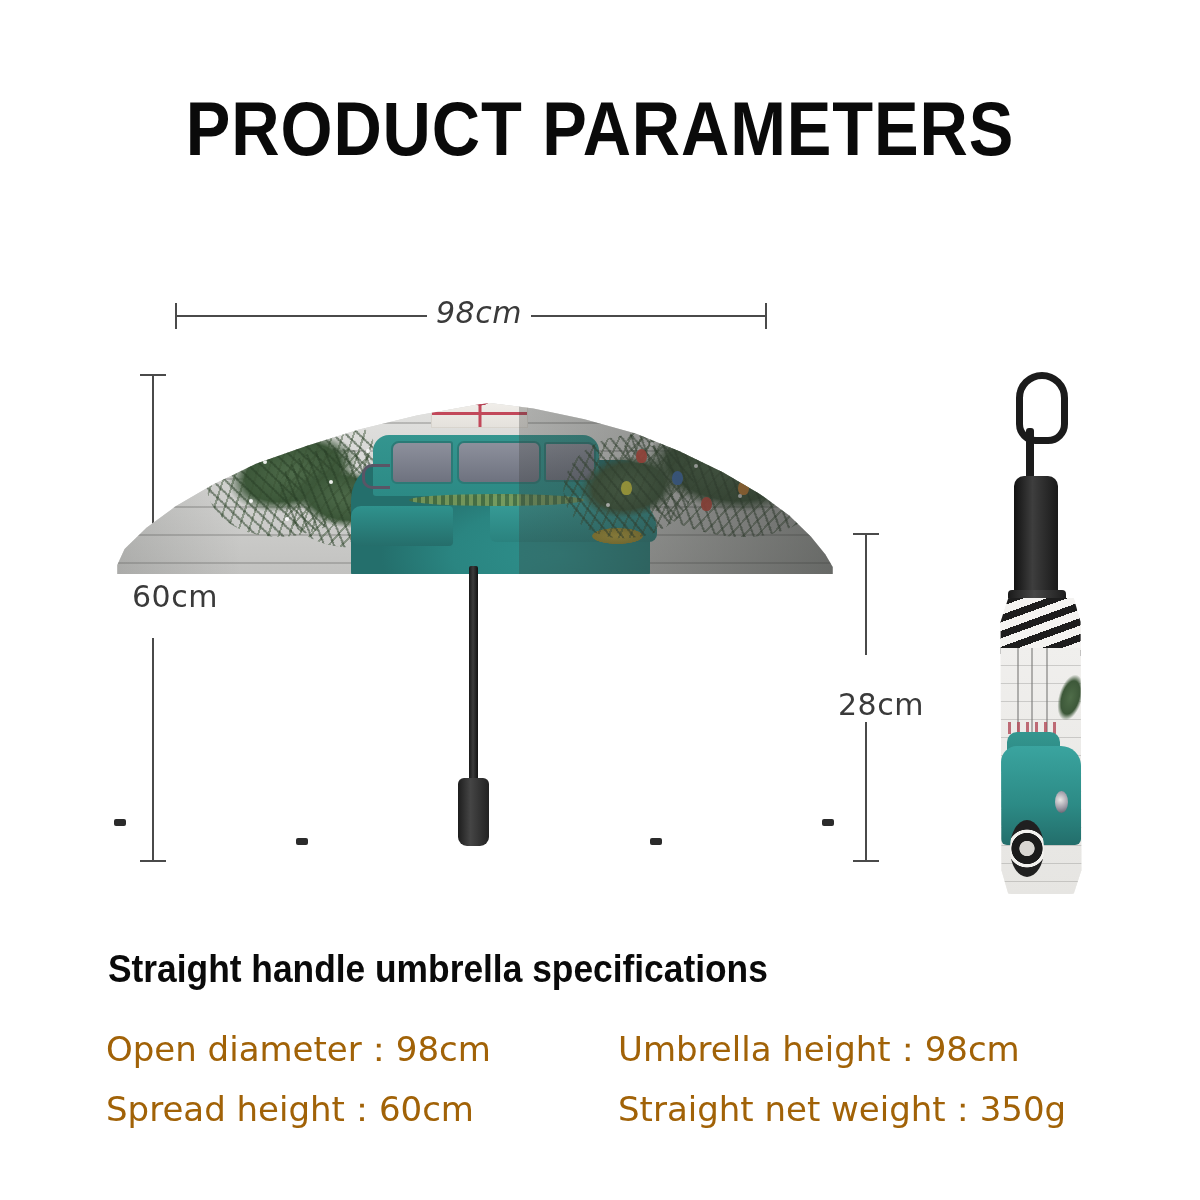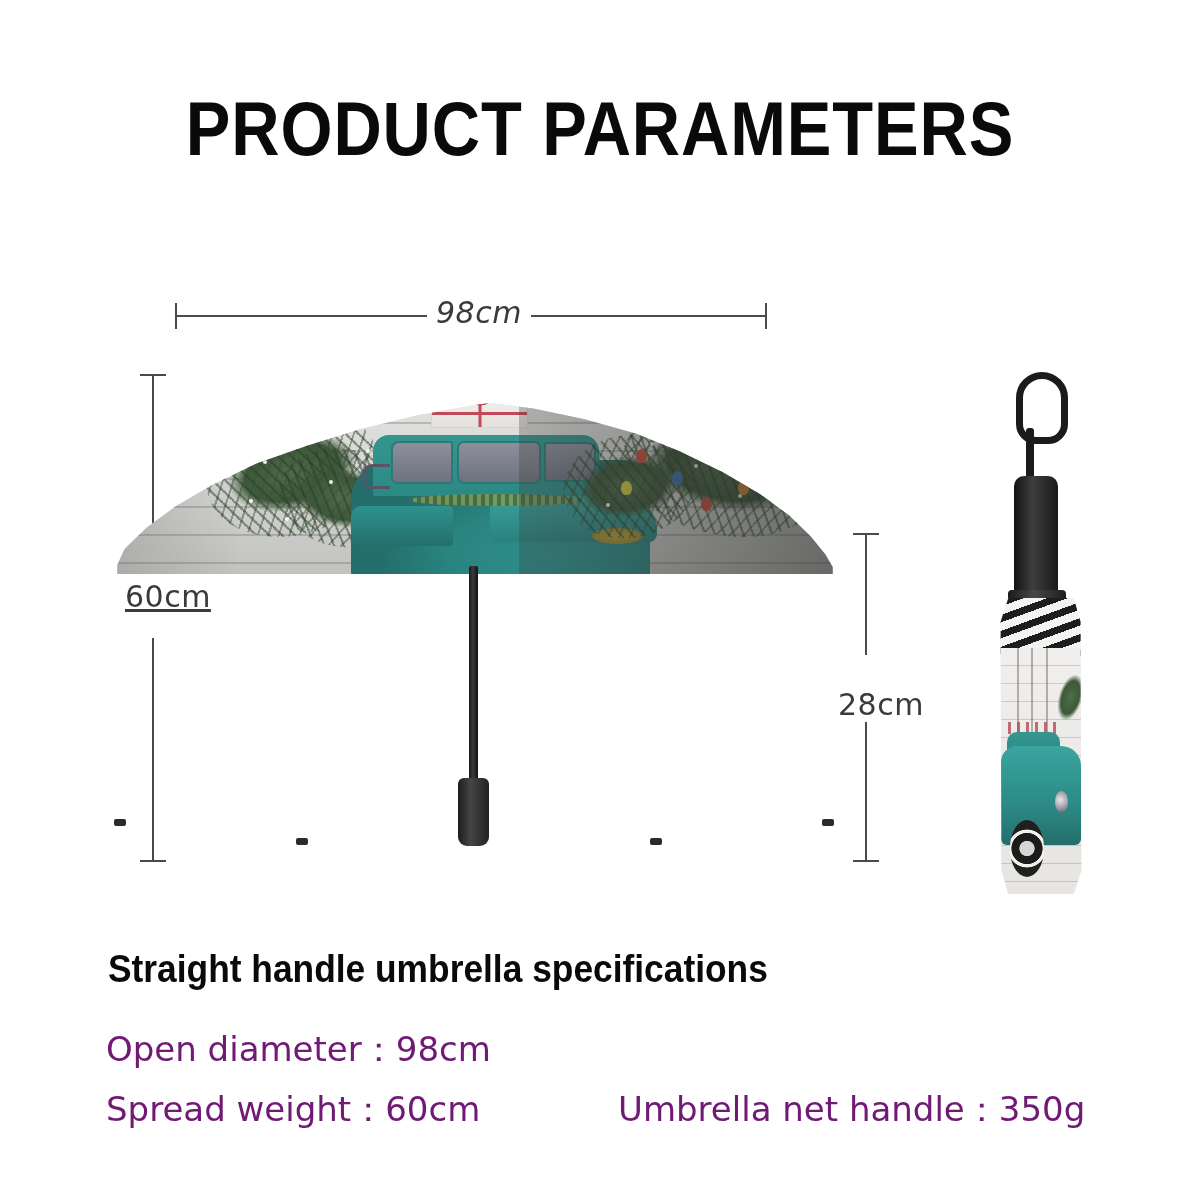--- a/index.html
+++ b/index.html
@@ -499,21 +499,21 @@
   .spec-row {
     display: flex;
     width: 100%;
     margin-bottom: 14px;
   }
   .spec-cell {
     font-family: "DejaVu Sans", sans-serif;
     font-weight: 400;
     font-size: 34px;
     line-height: 46px;
-    color: #701a75;
+    color: #a16207;
     white-space: nowrap;
   }
   .spec-cell.col-left  { width: 512px; }
   .spec-cell.col-right { width: 470px; }
 </style>
 </head>
 <body>
 
 <div id="page">
 
@@ -524,21 +524,21 @@
     <div class="dim-line-h" style="left:175px; top:315px; width:592px;"></div>
     <div class="cap-v" style="left:765px; top:303px; height:26px;"></div>
     <div class="dim-label" style="left:427px; top:296px;font-style:italic;">98cm</div>
   </div>
 
   <div>
     <div class="cap-h" style="left:140px; top:374px; width:26px;"></div>
     <div class="dim-line-v" style="left:152px; top:374px; height:196px;"></div>
     <div class="dim-line-v" style="left:152px; top:638px; height:224px;"></div>
     <div class="cap-h" style="left:140px; top:860px; width:26px;"></div>
-    <div class="dim-label" style="left:116px; top:580px;text-decoration:underline;">60cm</div>
+    <div class="dim-label" style="left:123px; top:580px;">60cm</div>
   </div>
 
   <div>
     <div class="cap-h" style="left:853px; top:533px; width:26px;"></div>
     <div class="dim-line-v" style="left:865px; top:533px; height:122px;"></div>
     <div class="dim-line-v" style="left:865px; top:712px; height:150px;"></div>
     <div class="cap-h" style="left:853px; top:860px; width:26px;"></div>
     <div class="dim-label" style="left:829px; top:688px;">28cm</div>
   </div>
 
@@ -644,20 +644,21 @@
         <div class="fold-wheel"></div>
       </div>
     </div>
   </div>
 
   <div class="spec-heading">Straight handle umbrella specifications</div>
 
   <div class="spec-grid">
     <div class="spec-row">
       <div class="spec-cell col-left">Open diameter：98cm</div>
+      <div class="spec-cell col-right">Umbrella height：98cm</div>
     </div>
     <div class="spec-row">
-      <div class="spec-cell col-left">Spread weight：60cm</div>
-      <div class="spec-cell col-right">Umbrella net handle：350g</div>
+      <div class="spec-cell col-left">Spread height：60cm</div>
+      <div class="spec-cell col-right">Straight net weight：350g</div>
     </div>
   </div>
 
 </div>
 
 </body></html>

